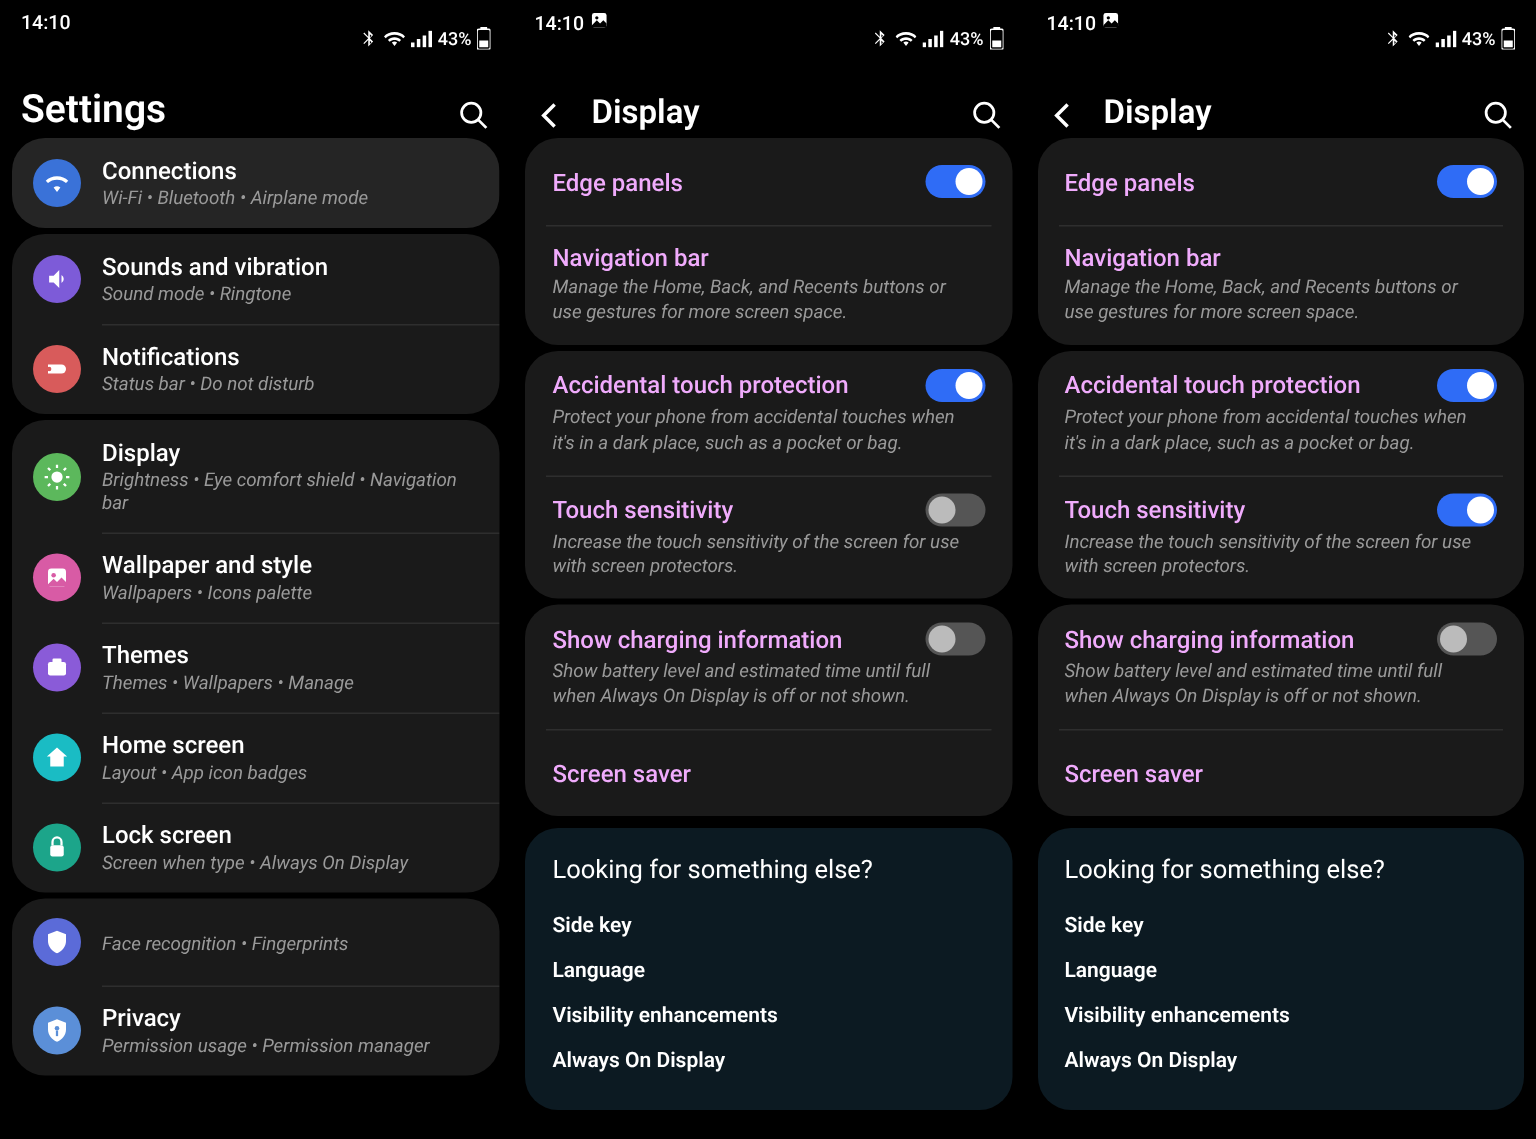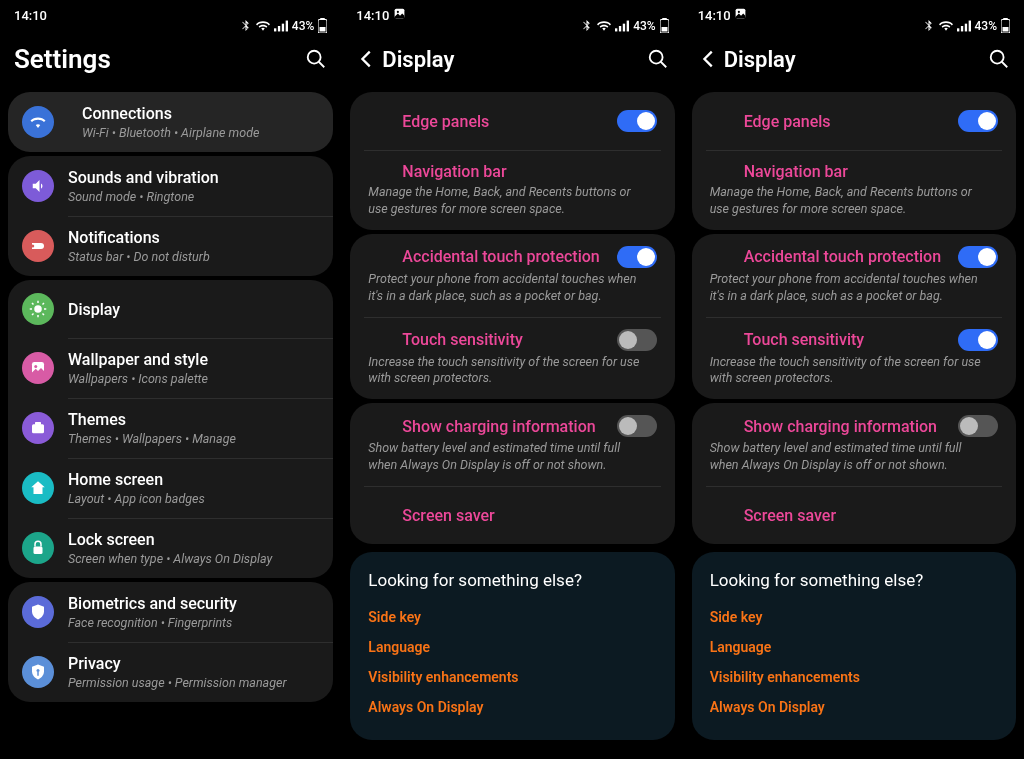--- a/index.html
+++ b/index.html
@@ -8,49 +8,49 @@
 .phone { width: 341.33px; height: 759px; background: #000; color: #fff; position: relative; overflow: hidden; }
 .phone + .phone { border-left: 1px solid #000; }
 
 
 .statusbar { height: 30px; display: flex; align-items: center; justify-content: space-between; padding: 0 14px; font-size: 13px; font-weight: 500; }
 .statusbar .right { display: flex; align-items: center; gap: 4px; margin-top: 21px; }
 .statusbar .sb-icon { display: inline-flex; }
 .statusbar .pct { font-size: 12px; }
 
 
-.header { display: flex; align-items: center; height: 58px; padding: 0 14px; }
+.header { display: flex; align-items: flex-end; height: 58px; padding: 0 14px; gap: 12px; }
 .header .back { width: 26px; display: inline-flex; align-items: center; }
 .header .title { font-size: 22px; font-weight: 600; flex: 1; }
 .header .title.big { font-size: 26px; }
 .header .search { width: 24px; display: inline-flex; justify-content: flex-end; }
 
 
 .group { margin: 4px 8px; background: #1a1a1a; border-radius: 22px; overflow: hidden; }
 .row { display: flex; align-items: center; padding: 12px 14px; min-height: 58px; }
-.row.selected { background: #252525; gap: 14px; }
+.row.selected { background: #252525; }
 .row .icon { width: 32px; height: 32px; border-radius: 16px; display: flex; align-items: center; justify-content: center; margin-right: 14px; flex-shrink: 0; }
 .row .text { flex: 1; min-width: 0; }
 .row .label { font-size: 16px; font-weight: 500; color: #fff; }
 .row .sub { font-size: 12.5px; color: #9a9a9a; margin-top: 2px; font-style: italic; }
 .group .row + .row { position: relative; }
 .group.indent-div .row + .row::before { content:""; position:absolute; left:60px; right:0; top:0; border-top:1px solid #2e2e2e; }
 .group.flat .row + .row::before { content:""; position:absolute; left:14px; right:14px; top:0; border-top:1px solid #2e2e2e; }
 
 
 .drow { padding: 12px 18px; }
-.drow .label { font-size: 16px; color: #ec4899; margin-left: 34px; }
+.drow .label { font-size: 16px; color: #f0abfc; }
 .drow .sub { font-size: 12.5px; color: #9a9a9a; margin-top: 3px; padding-right: 6px; line-height: 1.35; }
 .drow .top { display:flex; align-items:center; }
 .drow .top .label { flex:1; }
 
 
 .lookgroup { margin: 8px 8px 0; background: #0c1a22; border-radius: 22px; padding: 18px; }
 .lookgroup .lf-title { font-size: 17px; color: #fff; margin-bottom: 12px; }
-.lookgroup .lf-link { display:block; color:#f97316; font-size:14px; font-weight:600; padding:7px 0; }
+.lookgroup .lf-link { display:block; color:#ffffff; font-size:14px; font-weight:600; padding:7px 0; }
 
 
 .switch { width: 40px; height: 22px; border-radius: 11px; position: relative; }
 .switch .knob { width: 18px; height: 18px; border-radius: 9px; background:#fff; position:absolute; top:2px; }
 .switch.off { background:#555; }
 .switch.off .knob { left:2px; background:#bbb; }
 .switch.on { background:#2f6cf6; }
 .switch.on .knob { right:2px; }
 
 
@@ -157,20 +157,21 @@
                   <line x1="20" y1="12" x2="23" y2="12"></line>
                   <line x1="4" y1="4" x2="6" y2="6"></line>
                   <line x1="18" y1="18" x2="20" y2="20"></line>
                   <line x1="4" y1="20" x2="6" y2="18"></line>
                   <line x1="18" y1="6" x2="20" y2="4"></line>
                 </g>
               </svg>
             </span>
             <span class="text">
               <div class="label">Display</div>
+              <div class="sub">Brightness  •  Eye comfort shield  •  Navigation bar</div>
             </span>
           </div>
           <div class="row">
             <span class="icon ic" style="background:#d85ba5">
               <svg viewBox="0 0 24 24" fill="#fff">
                 <rect x="4" y="4" width="16" height="16" rx="3"></rect>
                 <circle cx="9" cy="10" r="2" fill="#d85ba5"></circle>
                 <path d="M4 18l5-5 3 3 4-4 4 4v4H4z" fill="#d85ba5"></path>
               </svg>
             </span>
@@ -216,21 +217,20 @@
           </div>
         </div>
         <div class="group indent-div">
           <div class="row">
             <span class="icon ic" style="background:#5b6bd8">
               <svg viewBox="0 0 24 24" fill="#fff">
                 <path d="M12 2l8 3v6c0 5-3.5 9-8 11-4.5-2-8-6-8-11V5l8-3z"></path>
               </svg>
             </span>
             <span class="text">
-              <div class="label">Biometrics and security</div>
               <div class="sub">Face recognition  •  Fingerprints</div>
             </span>
           </div>
           <div class="row">
             <span class="icon ic" style="background:#5b8fd8">
               <svg viewBox="0 0 24 24" fill="#fff">
                 <path d="M12 2l8 3v6c0 5-3.5 9-8 11-4.5-2-8-6-8-11V5l8-3z"></path>
                 <circle cx="12" cy="10" r="2" fill="#5b8fd8"></circle>
                 <rect x="11" y="12" width="2" height="5" fill="#5b8fd8"></rect>
               </svg>

